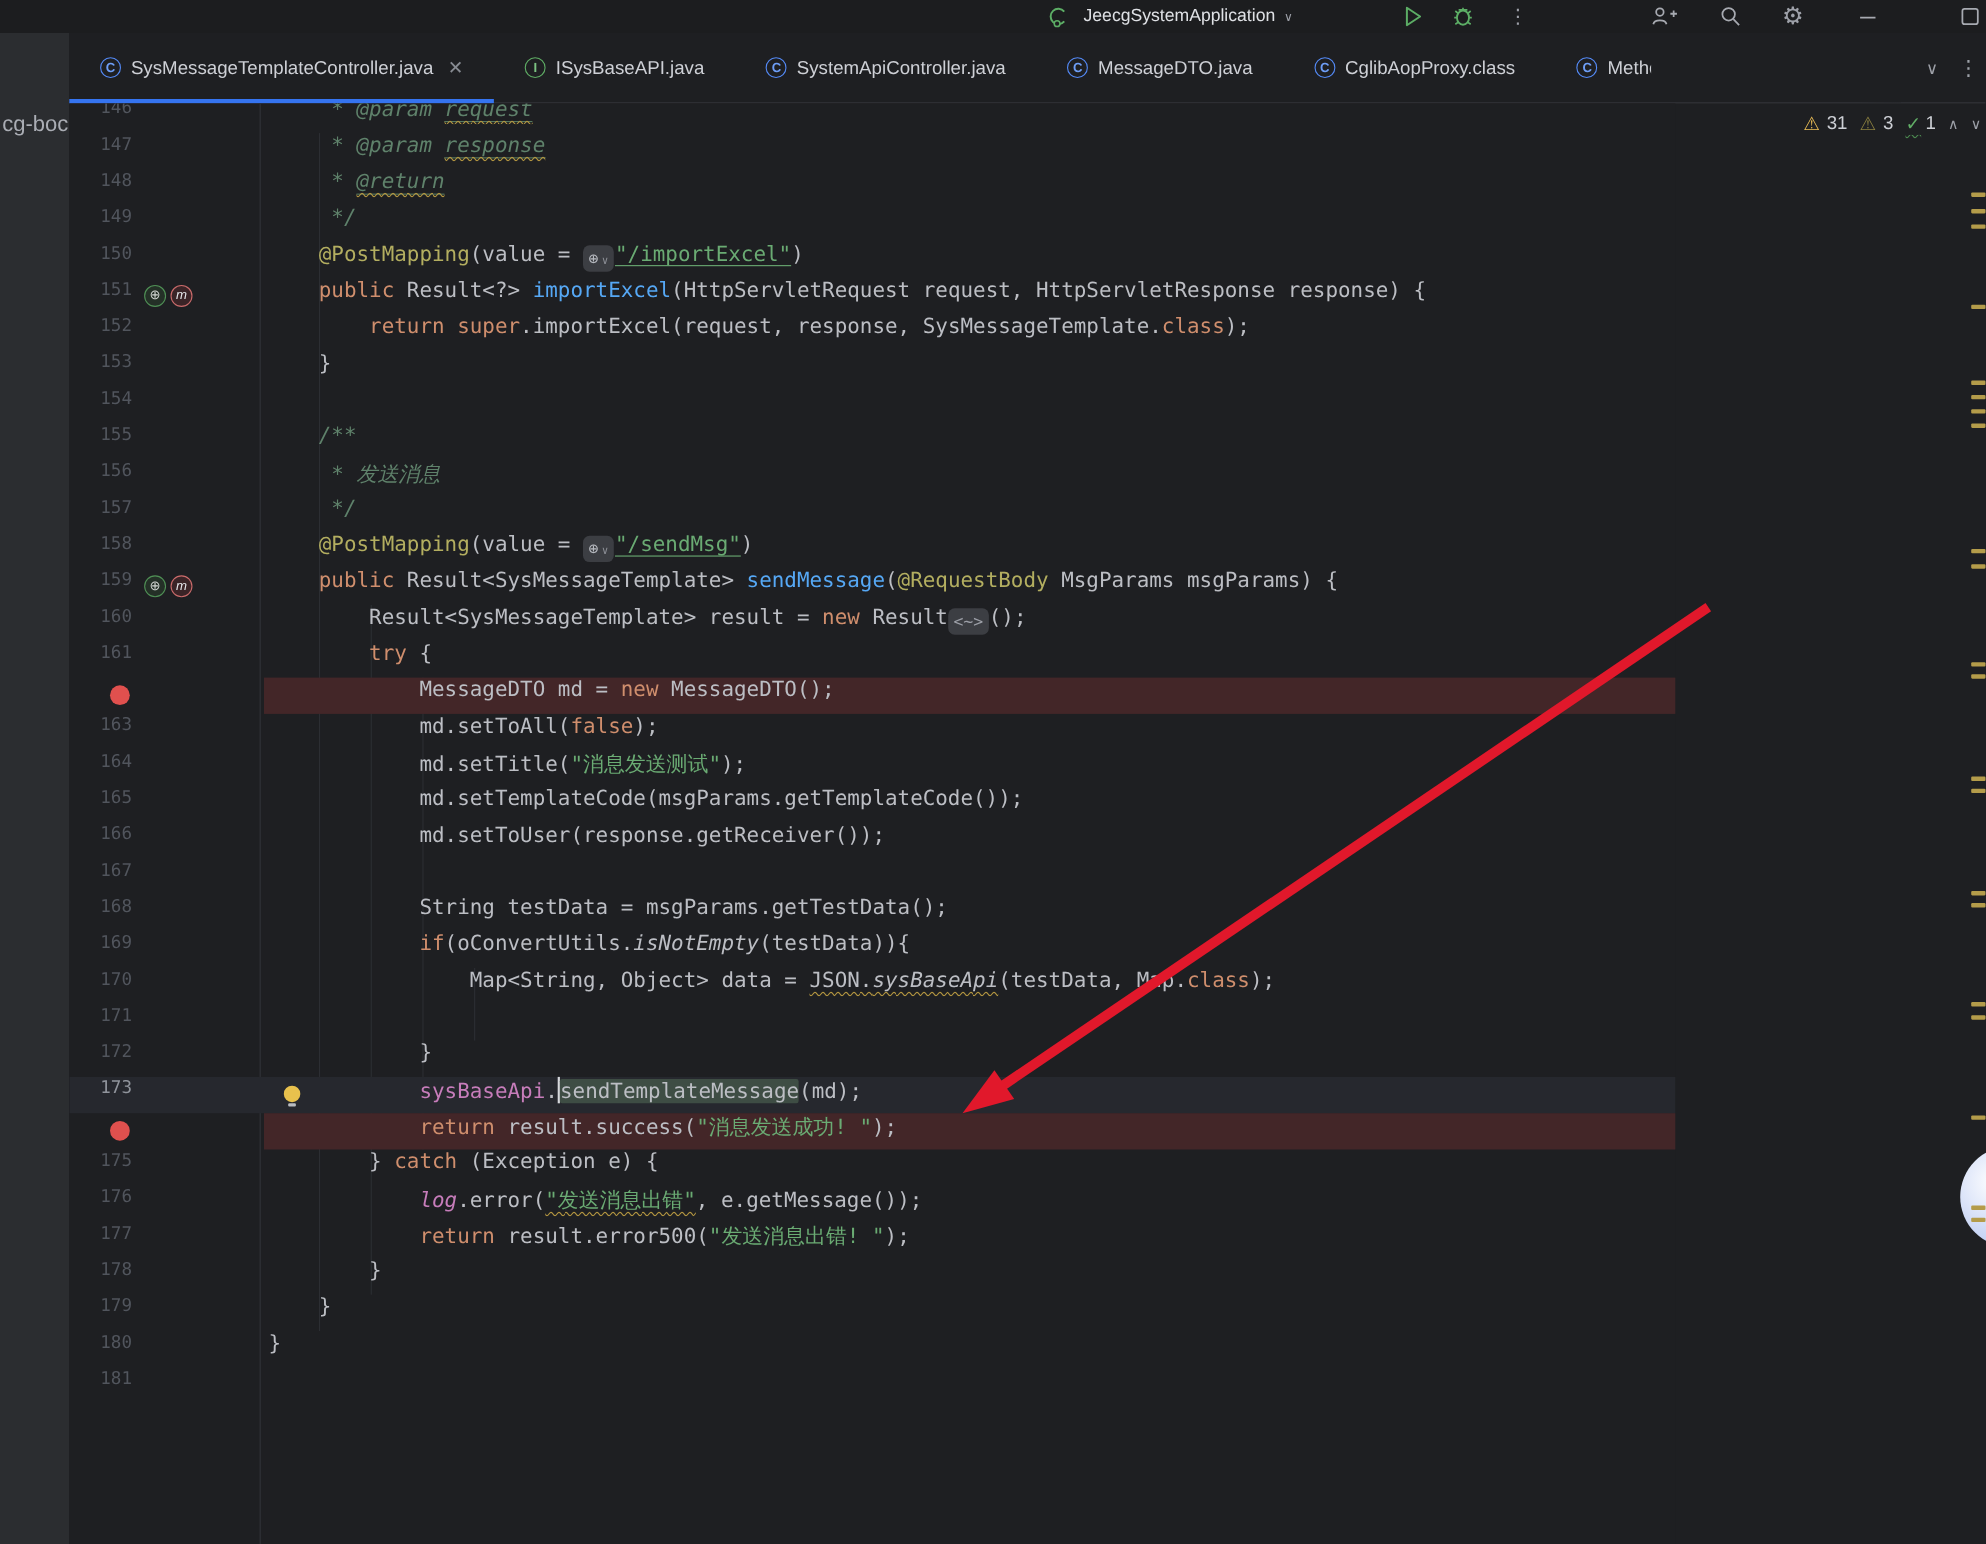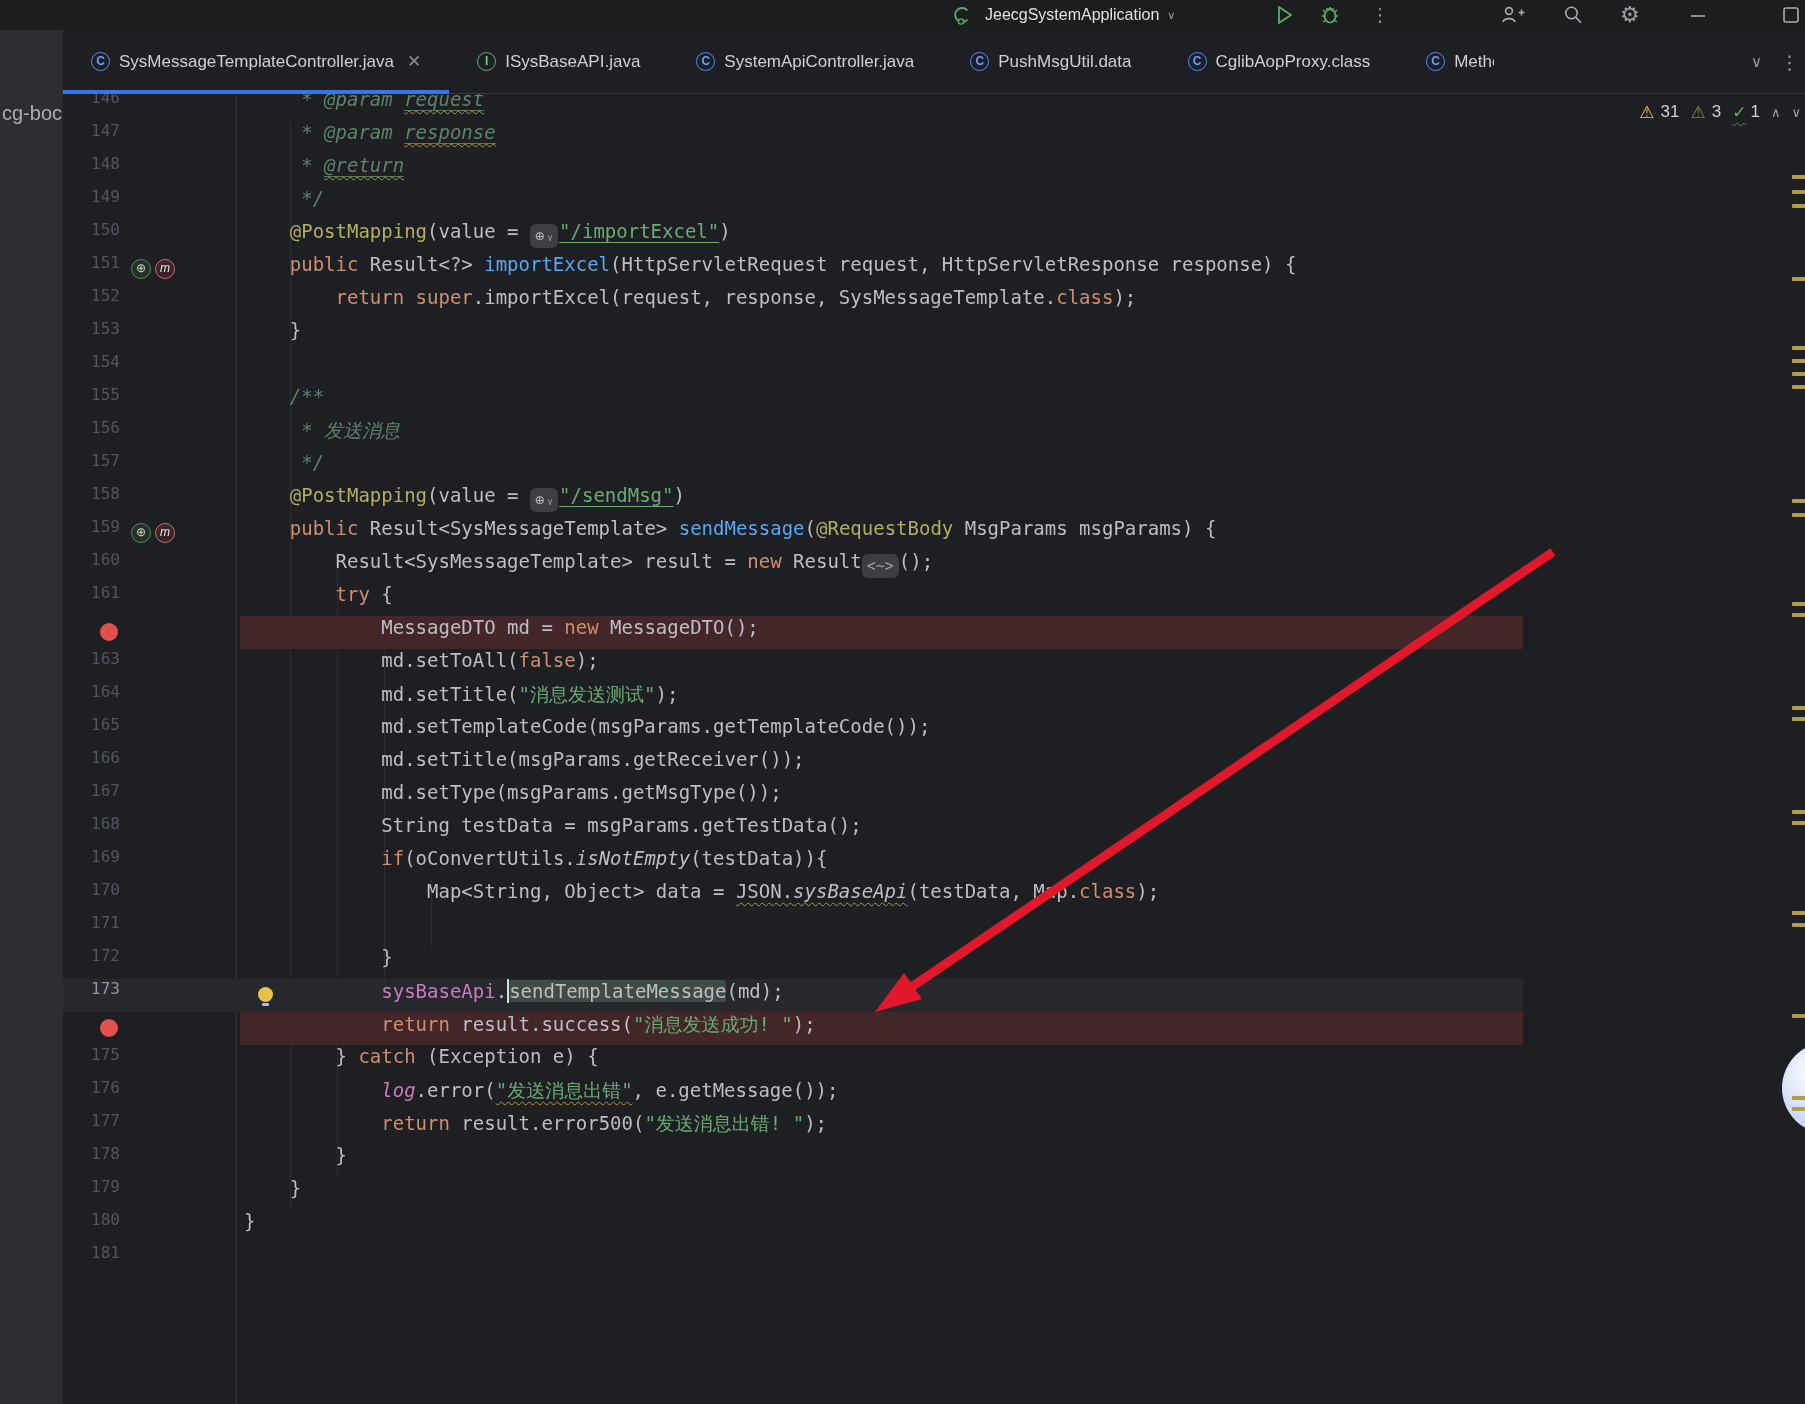--- a/index.html
+++ b/index.html
@@ -168,21 +168,21 @@
     <div class="tab">
       <span class="file-ic iface">I</span>
       <span>ISysBaseAPI.java</span>
     </div>
     <div class="tab">
       <span class="file-ic">C</span>
       <span>SystemApiController.java</span>
     </div>
     <div class="tab">
       <span class="file-ic">C</span>
-      <span>PushMsgUtil.data</span>
+      <span>MessageDTO.java</span>
     </div>
     <div class="tab">
       <span class="file-ic">C</span>
       <span>CglibAopProxy.class</span>
     </div>
     <div class="tab cut">
       <span class="file-ic">C</span>
       <span>Metho</span>
     </div>
   </div>
@@ -295,25 +295,24 @@
       <div class="row" style="top: 588px;">
         <div class="num">164</div>
         <div class="code"><span class="d">            md.setTitle(</span><span class="s">"消息发送测试"</span><span class="d">);</span></div>
       </div>
       <div class="row" style="top: 621px;">
         <div class="num">165</div>
         <div class="code"><span class="d">            md.setTemplateCode(msgParams.getTemplateCode());</span></div>
       </div>
       <div class="row" style="top: 654px;">
         <div class="num">166</div>
-        <div class="code"><span class="d">            md.setTitle(msgParams.getReceiver());</span></div>
+        <div class="code"><span class="d">            md.setToUser(response.getReceiver());</span></div>
       </div>
       <div class="row" style="top: 687px;">
         <div class="num">167</div>
-        <div class="code"><span class="d">            md.setType(msgParams.getMsgType());</span></div>
       </div>
       <div class="row" style="top: 720px;">
         <div class="num">168</div>
         <div class="code"><span class="d">            String testData = msgParams.getTestData();</span></div>
       </div>
       <div class="row" style="top: 753px;">
         <div class="num">169</div>
         <div class="code"><span class="d">            </span><span class="k">if</span><span class="d">(oConvertUtils.</span><span class="it">isNotEmpty</span><span class="d">(testData)){</span></div>
       </div>
       <div class="row" style="top: 786px;">

